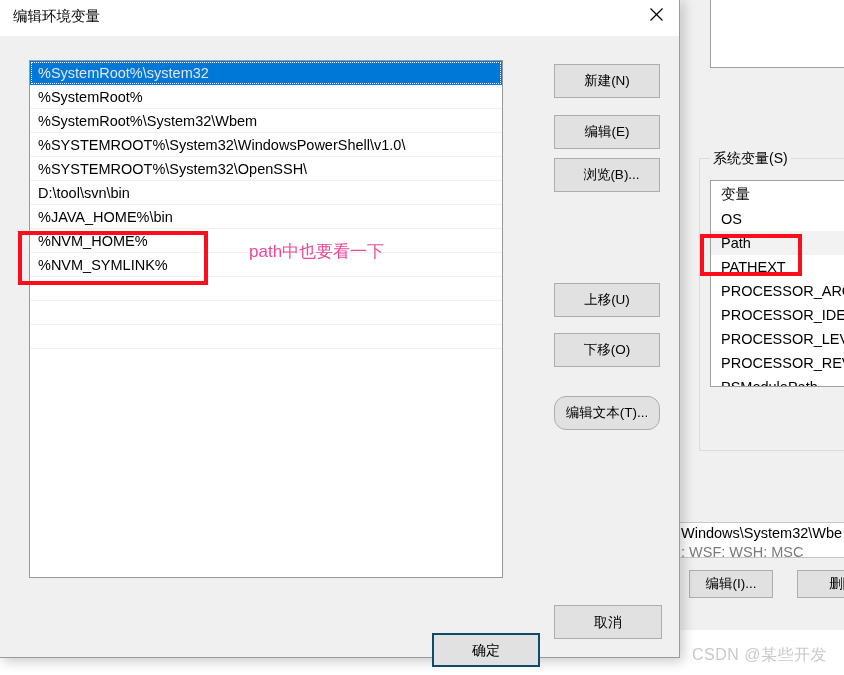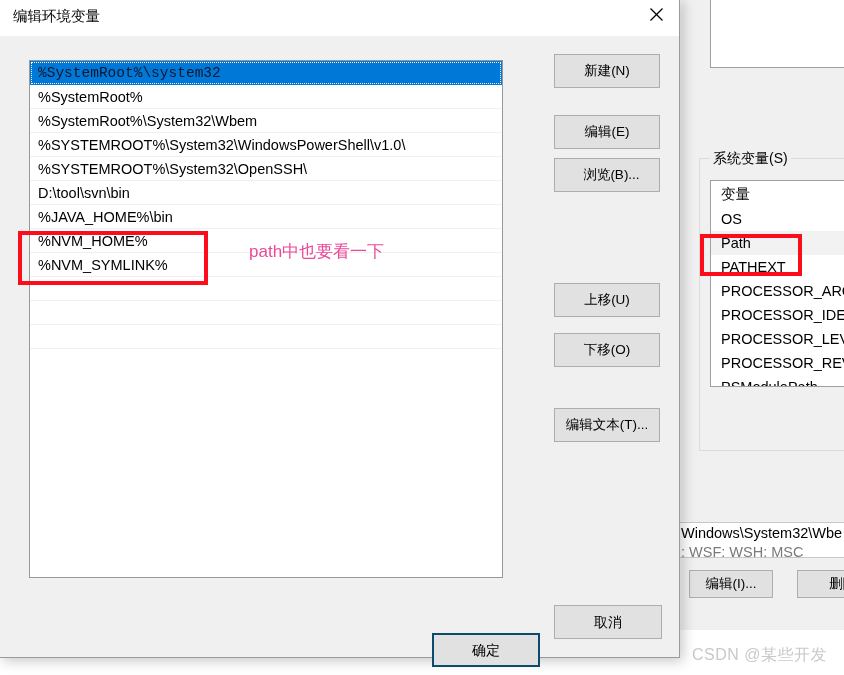--- a/index.html
+++ b/index.html
@@ -158,25 +158,24 @@
   }
   .lrow {
     height: 24px; line-height: 24px;
     padding-left: 8px;
     font-size: 14.5px; color: #000000;
     white-space: nowrap;
     border-bottom: 1px solid #f0f0f0;
   }
   .lrow.selected {
     background: #0078d7;
-    color: #0f172a;
+    color: #e5e5e5;
     outline: 1px dotted #ffffff;
     outline-offset: -2px;
     border-bottom-color: #0078d7;
-    font-family: Liberation Mono, monospace;
   }
   .lrow.blank { color: transparent; }
 
   .side-btn {
     position: absolute;
     left: 554px;
     width: 106px; height: 34px;
     line-height: 32px;
     text-align: center;
     background: #e1e1e1;
@@ -285,26 +284,26 @@
       <div class="lrow">%SYSTEMROOT%\System32\OpenSSH\</div>
       <div class="lrow">D:\tool\svn\bin</div>
       <div class="lrow">%JAVA_HOME%\bin</div>
       <div class="lrow">%NVM_HOME%</div>
       <div class="lrow">%NVM_SYMLINK%</div>
       <div class="lrow blank">&nbsp;</div>
       <div class="lrow blank">&nbsp;</div>
       <div class="lrow blank">&nbsp;</div>
     </div>
 
-    <div class="side-btn" style="top:56px;"><span>新建(N)</span></div>
+    <div class="side-btn" style="top:66px;"><span>新建(N)</span></div>
     <div class="side-btn" style="top:110px;margin-top:7px;"><span>编辑(E)</span></div>
     <div class="side-btn" style="top:160px;padding-left:9px;"><span>浏览(B)...</span></div>
     <div class="side-btn" style="top:285px;"><span>上移(U)</span></div>
     <div class="side-btn" style="top:335px;"><span>下移(O)</span></div>
-    <div class="side-btn" style="top:410px;"><span>编辑文本(T)...</span></div>
+    <div class="side-btn" style="top:398px;border-radius:12px;"><span>编辑文本(T)...</span></div>
 
     <div class="footer-btn default" style="left:432px; top:607px;">确定</div>
     <div class="footer-btn" style="left:554px; top:607px;">取消</div>
   </div>
 
   <div class="anno-box nvm"></div>
   <div class="anno-box path"></div>
   <div class="anno-text">path中也要看一下</div>
 
 </div>

